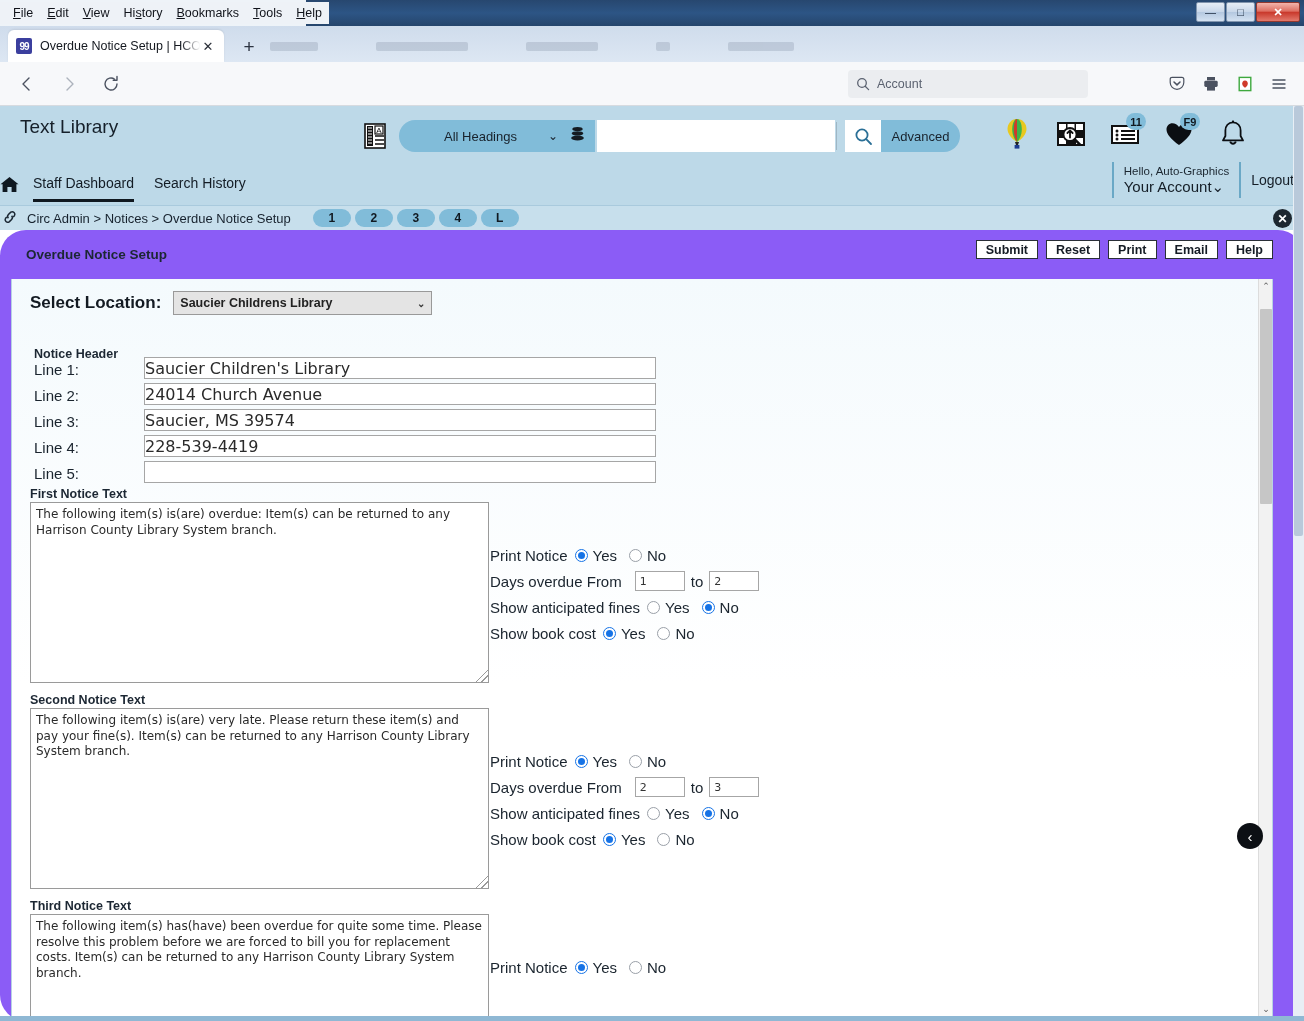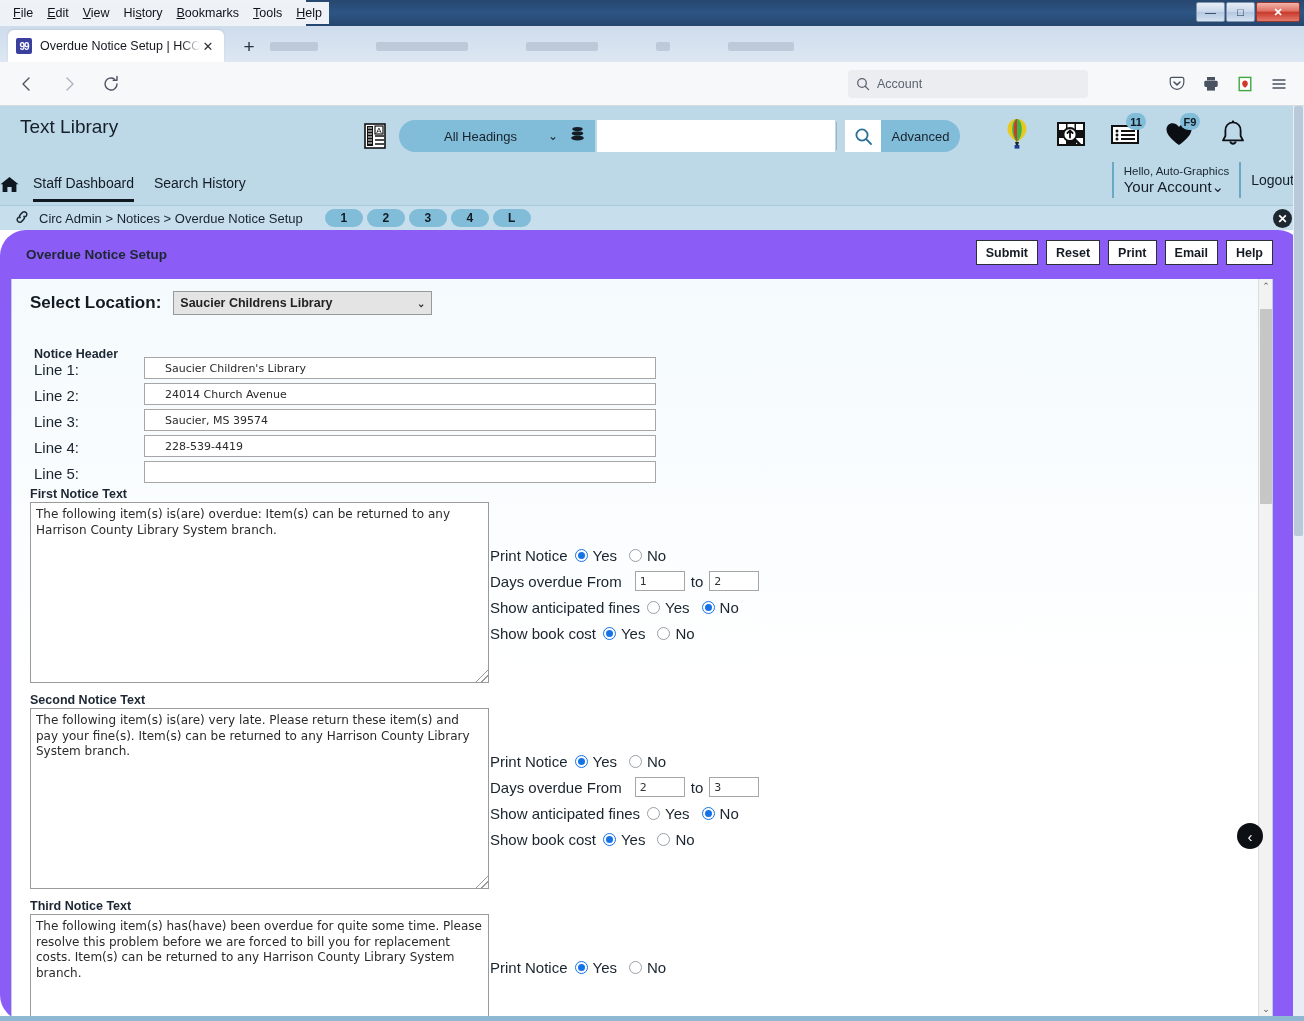--- a/index.html
+++ b/index.html
@@ -241,21 +241,21 @@
   .nav-link.active::after {
     content: ""; position: absolute; left: 0; right: 0; bottom: -5px;
     height: 3px; background: #101820;
   }
 
   
   .crumbbar {
     position: relative; width: 1304px; height: 25px;
     background: #c7dfec;
     border-top: 1px solid #a9cadd;
-    display: flex; align-items: center; padding-left: 14px;
+    display: flex; align-items: center; padding-left: 2px;
   }
   .crumb-link-ic { font-size: 13px; color: #1b2733; margin-right: 9px; }
   .crumb-text { font-size: 13px; color: #17222e; }
   .crumb-pills { display: flex; gap: 4px; margin-left: 22px; }
   .pill {
     width: 38px; height: 18px; border-radius: 9px;
     background: #81bcd9;
     display: flex; align-items: center; justify-content: center;
     font-size: 12px; font-weight: bold; color: #111a22;
   }
@@ -275,21 +275,21 @@
   }
   .content-title {
     position: absolute; left: 26px; top: 17px;
     font-size: 13.5px; font-weight: bold; color: #1c2733;
   }
   .action-btns {
     position: absolute; right: 31px; top: 10px;
     display: flex; gap: 8px;
   }
   .abtn {
-    min-width: 44px; height: 25px; padding: 0 9px;
+    min-width: 44px; height: 19px; padding: 0 9px;
     background: #fff; border: 1px solid #2a2f38;
     font-size: 12.5px; font-weight: bold; color: #151c25;
     display: flex; align-items: center; justify-content: center;
   }
 
   
   .scrollframe {
     position: absolute; left: 11px; top: 49px;
     width: 1262px; height: 737px;
     border-left: 1px solid #b8d2e2;
@@ -315,22 +315,22 @@
 
   .sec-label {
     position: absolute; font-size: 12.5px; font-weight: bold; color: #1c2733;
   }
   .line-label {
     position: absolute; font-size: 15px; color: #1a242e;
   }
   .txtinput {
     position: absolute;
     background: #fff; border: 1px solid #a6a6a6;
-    font-size: 11px; color: #2a2a2a;
-    display: flex; align-items: center; padding: 0 20px;
+    font-size: 16px; color: #2a2a2a;
+    display: flex; align-items: center; padding: 0 0;
     font-family: "DejaVu Sans", sans-serif;
   }
   .txtarea {
     position: absolute;
     background: #fff; border: 1px solid #9a9a9a;
     font-size: 12px; color: #2a2a2a; line-height: 15.6px;
     padding: 4px 5px;
     font-family: "DejaVu Sans", sans-serif;
     white-space: pre-wrap;
     overflow: hidden;

